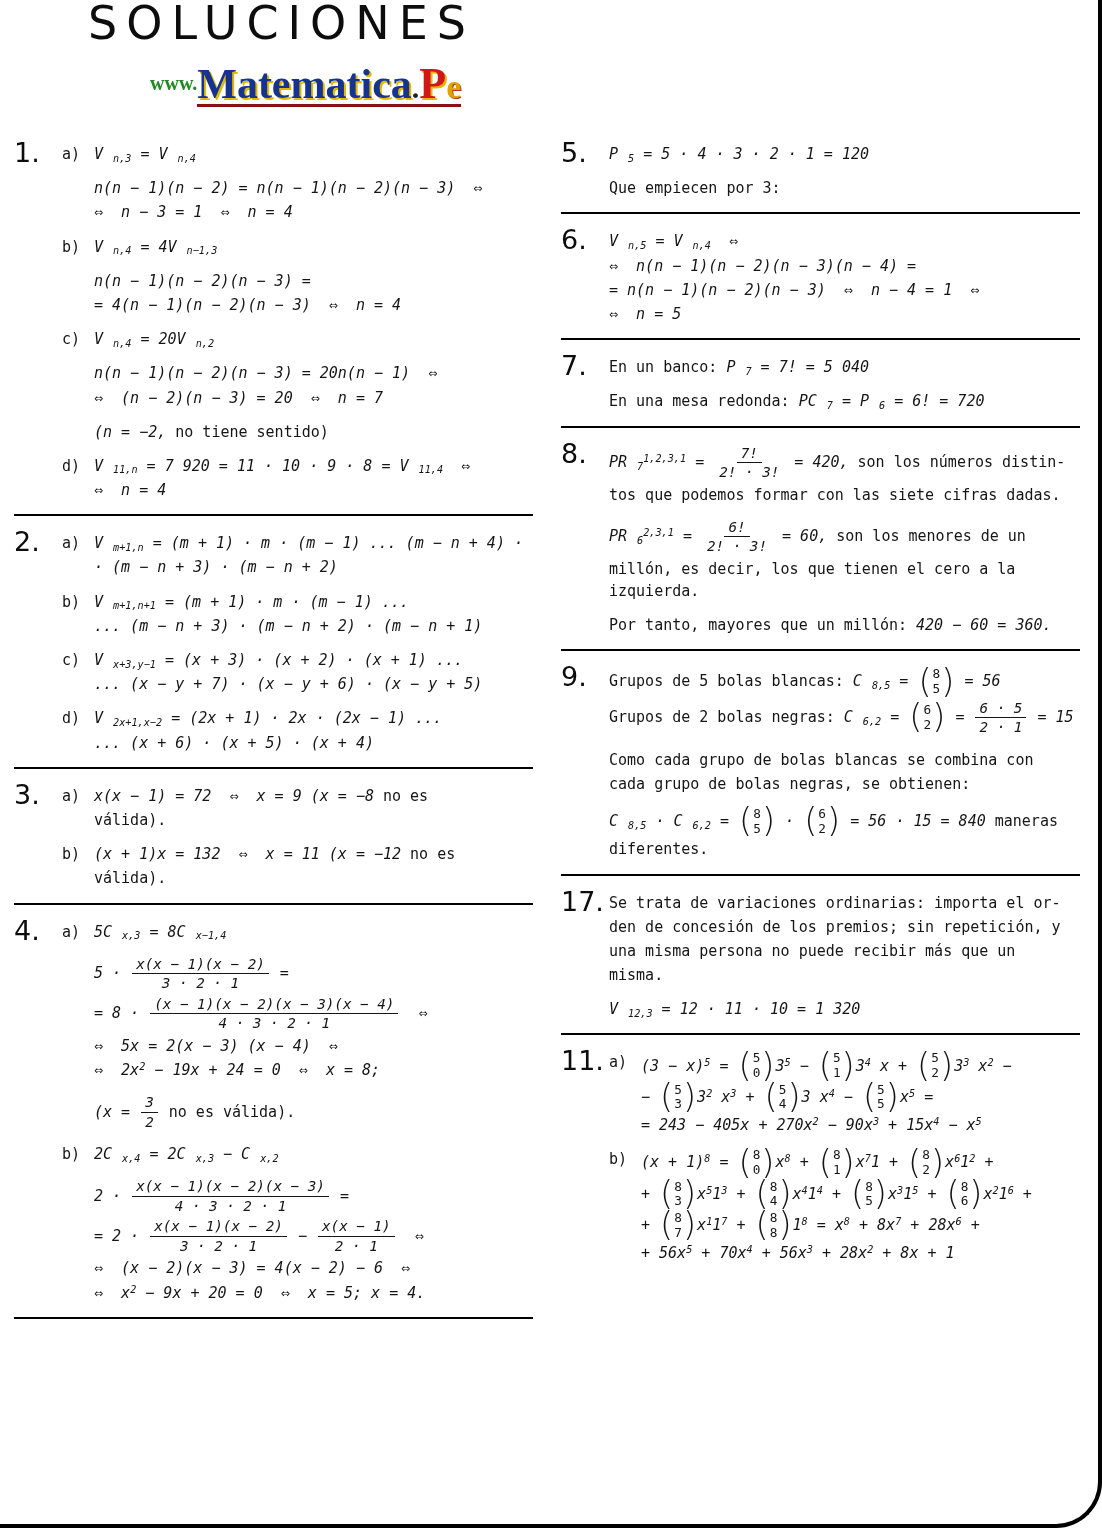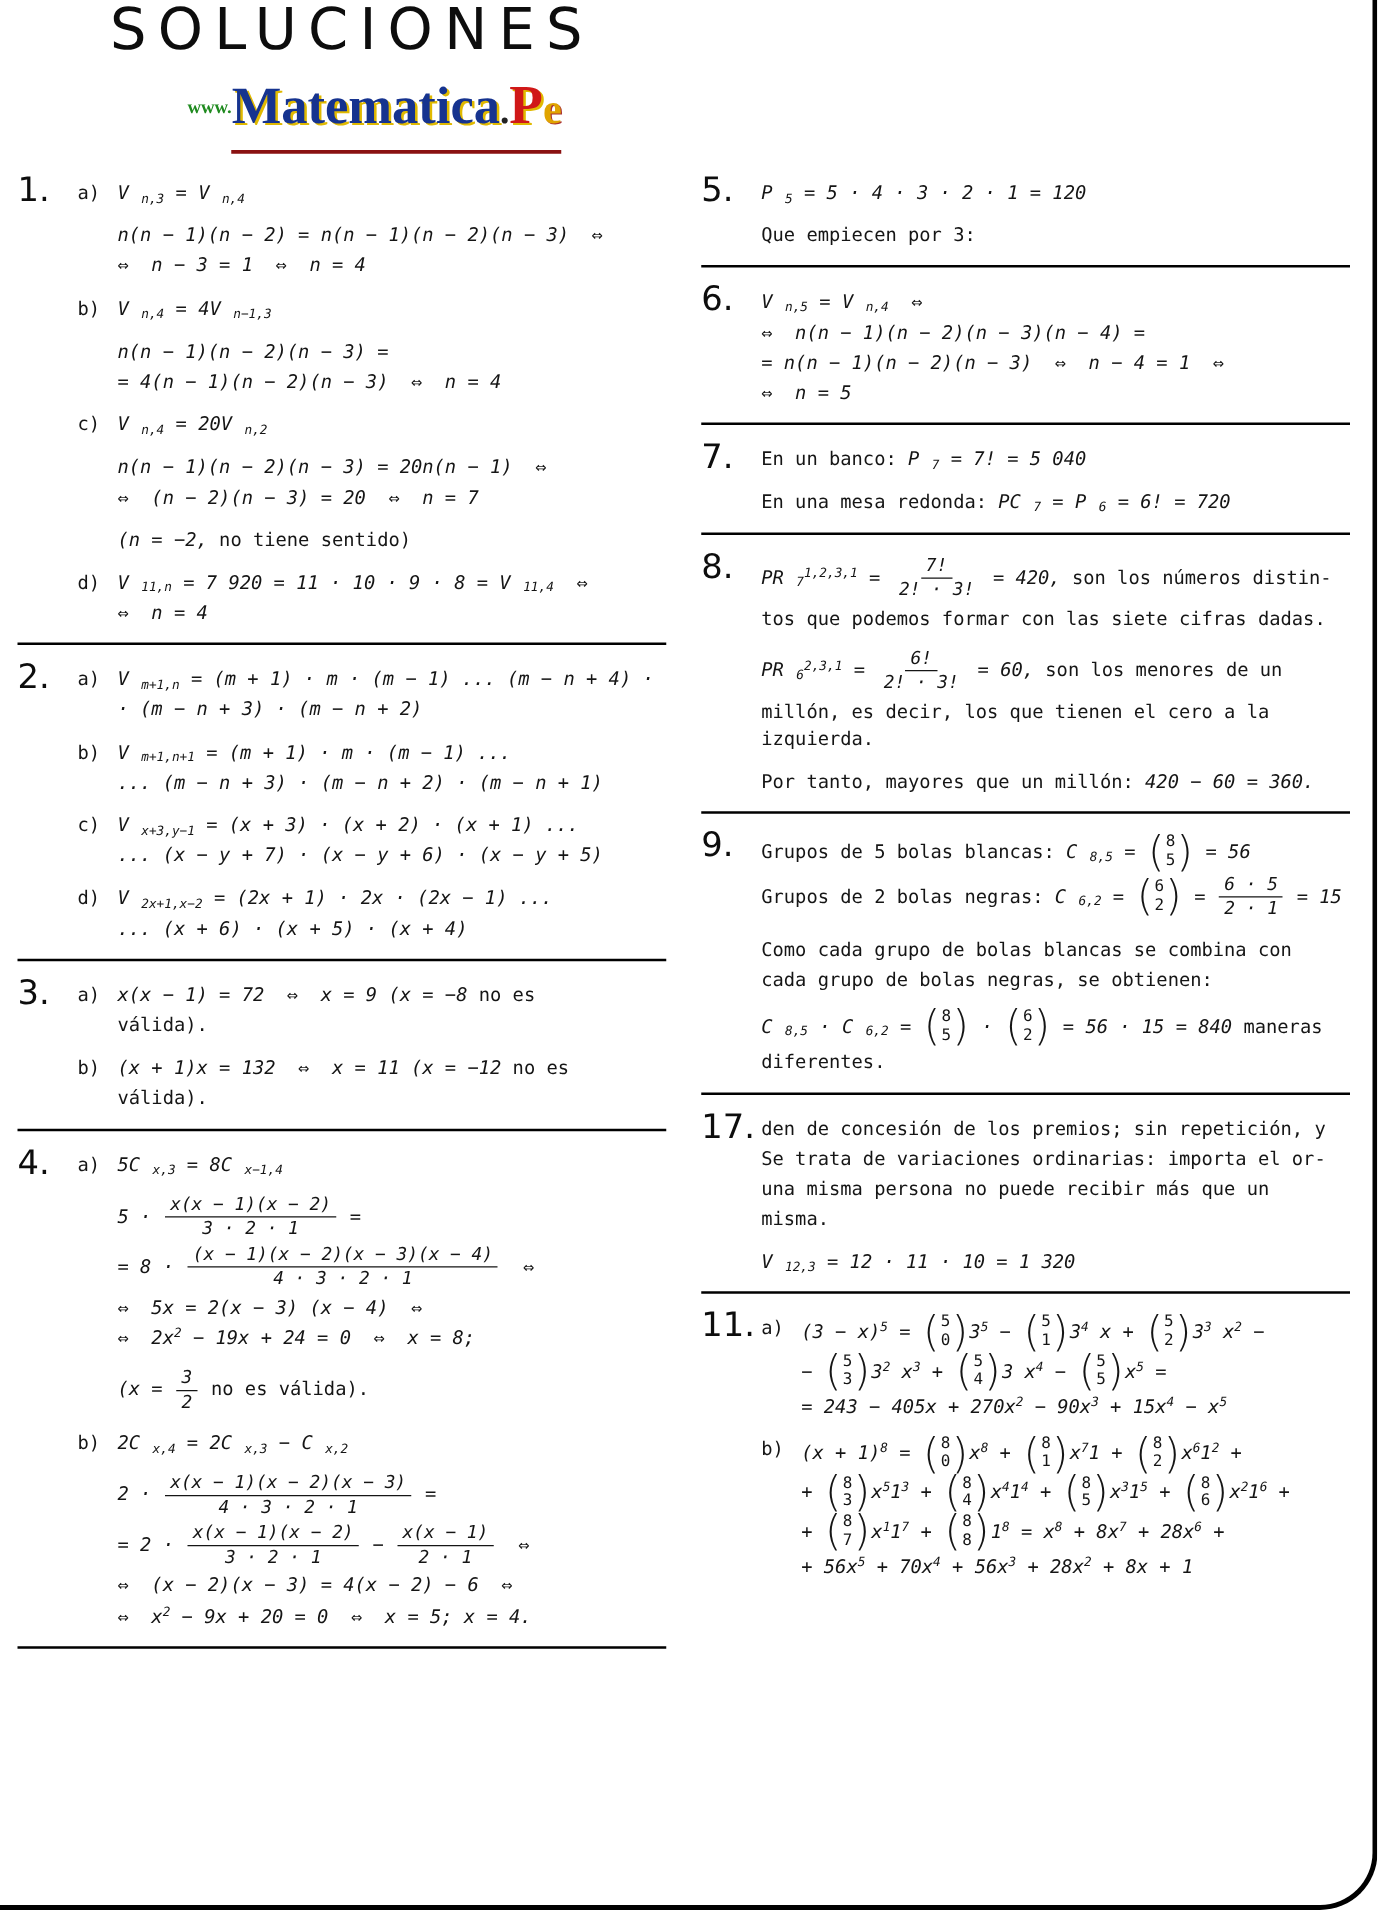--- a/index.html
+++ b/index.html
@@ -12,22 +12,22 @@
     background:#fff;
     border-right:4px solid #000; border-bottom:4px solid #000;
     border-bottom-right-radius:46px;
   }
   .title {
     margin:-4px 0 2px 88px; font-family:"DejaVu Sans", sans-serif;
     font-size:46px; font-weight:500; letter-spacing:9px; color:#0d0d0d;
   }
   .logo-row { padding:6px 0 14px 150px; }
   .logo { display:inline-block; white-space:nowrap; }
-  .logo-www { font-size:15px; font-weight:700; color:#1f8a1f; font-family:"Liberation Serif", serif; vertical-align:8px; }
-  .logo-word { border-bottom:3px solid #8a1111; padding-bottom:18px; }
+  .logo-www { font-size:20px; font-weight:700; color:#1f8a1f; font-family:"Liberation Serif", serif; vertical-align:8px; }
+  .logo-word { border-bottom:3px solid #8a1111; padding-bottom:2px; }
   .logo-main {
     font-family:"Liberation Serif", serif; font-weight:700; font-size:42px;
     color:#16338f; text-shadow:2px 2px 0 #e0b900;
   }
   .logo-dot { font-family:"Liberation Serif", serif; font-weight:700; font-size:30px; color:#222; }
   .logo-p { font-family:"Liberation Serif", serif; font-weight:700; font-size:44px; color:#d01818; text-shadow:2px 2px 0 #e0b900; }
   .logo-e { font-family:"Liberation Serif", serif; font-weight:700; font-size:34px; color:#e0a400; text-shadow:1px 1px 0 #a33; }
 
   .columns { display:flex; gap:28px; align-items:flex-start; padding:4px 18px 0 14px; }
   .col { flex:1; min-width:0; }
@@ -308,22 +308,22 @@
                 <div class="line"><span class="prose">diferentes.</span></div>
               </div>
             </div>
           </div>
         </section>
         <section class="problem">
           <div class="pnum">17.</div>
           <div class="pbody">
             <div class="part">
               <div class="lines">
+                <div class="line"><span class="prose">Se trata de variaciones ordinarias: importa el or-</span></div>
                 <div class="line"><span class="prose">den de concesión de los premios; sin repetición, y</span></div>
-                <div class="line"><span class="prose">Se trata de variaciones ordinarias: importa el or-</span></div>
                 <div class="line"><span class="prose">una misma persona no puede recibir más que un</span></div>
                 <div class="line"><span class="prose">misma.</span></div>
               </div>
             </div>
             <div class="part">
               <div class="lines">
                 <div class="line"><span class="math">V<sub>12,3</sub> = 12 · 11 · 10 = 1 320</span></div>
               </div>
             </div>
           </div>

